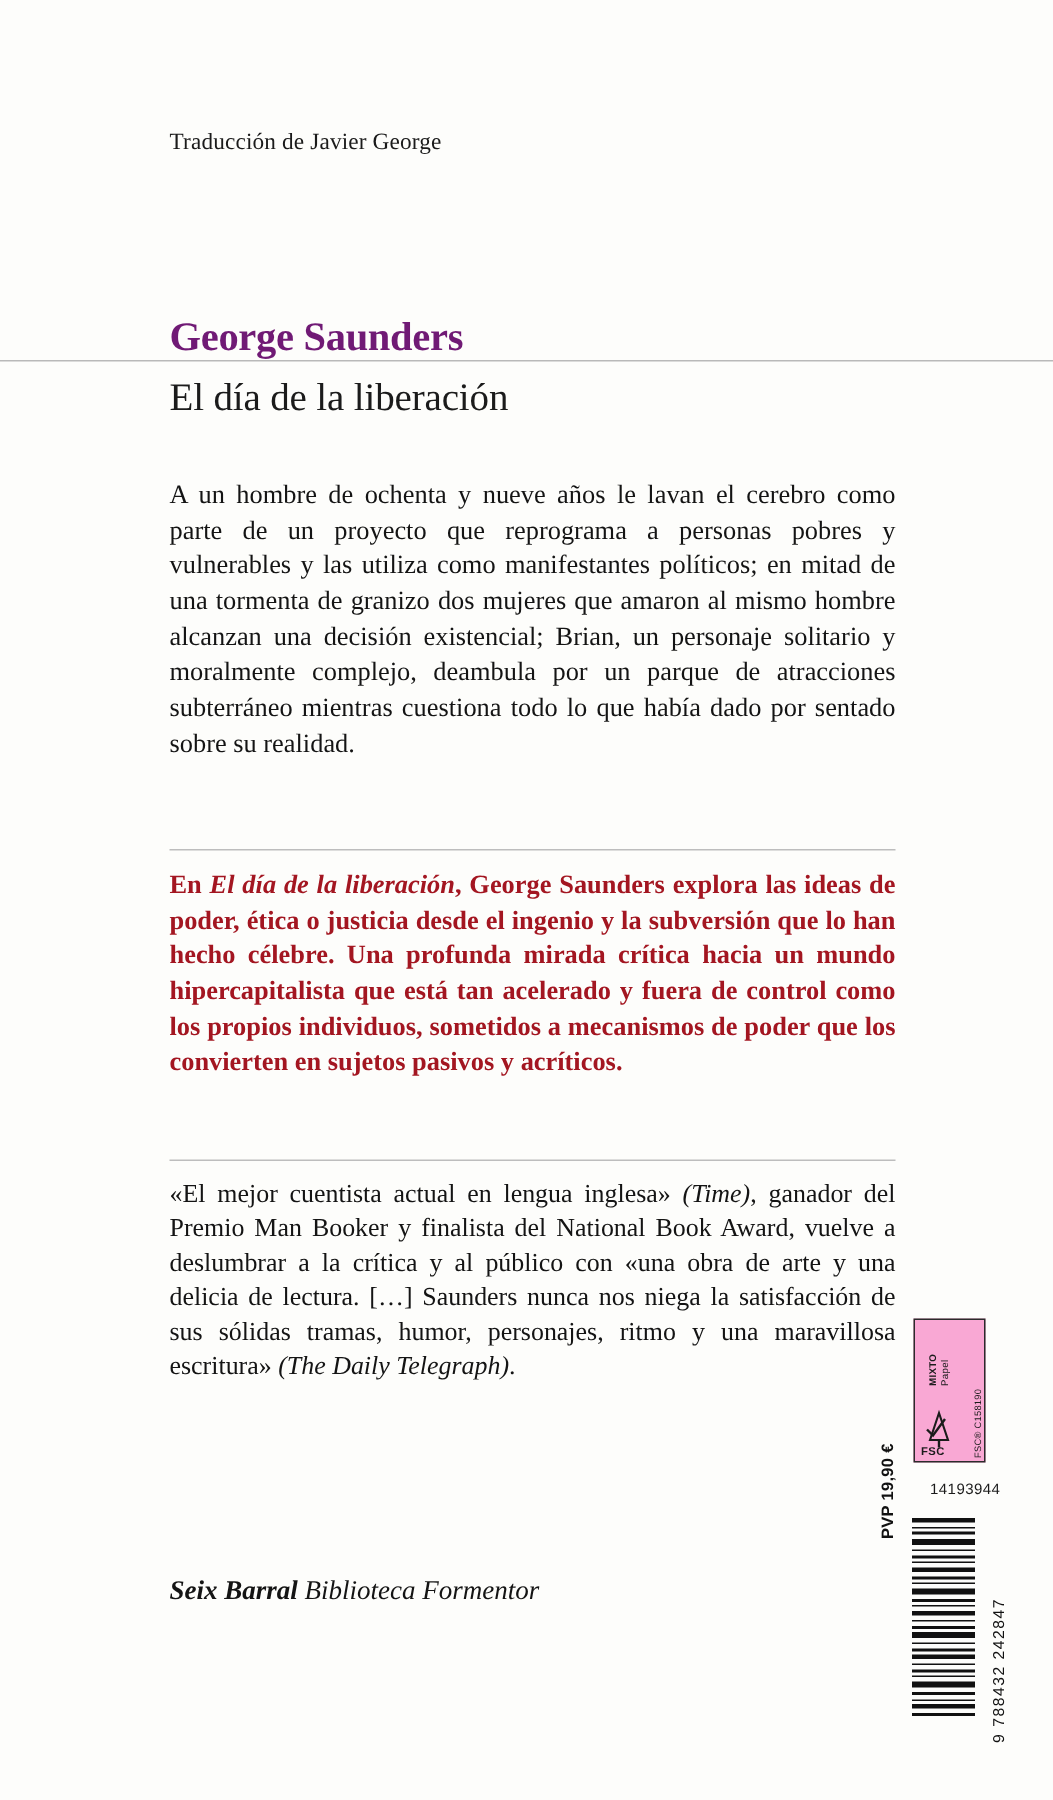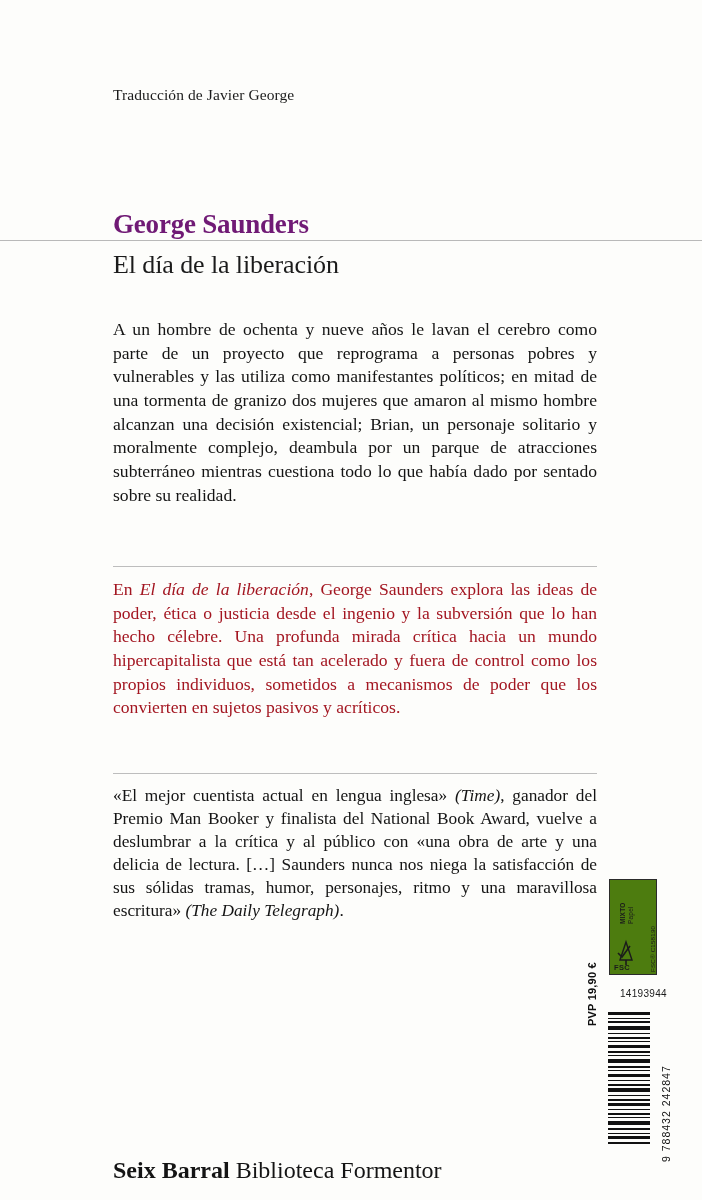--- a/index.html
+++ b/index.html
@@ -82,53 +82,54 @@
   }
   .sep.s1 { position: absolute; left: 113px; width: 484px; top: 566px; }
   .sep.s2 { position: absolute; left: 113px; width: 484px; top: 773px; }
 
   .pitch {
     top: 578px;
     font-size: 17.6px;
     line-height: 1.345;
     text-align: justify;
     color: #a31621;
-    font-weight: normal;
+    font-weight: bold;
   }
   .pitch i { font-style: italic; }
 
   .press {
     top: 784px;
     font-size: 17.3px;
     line-height: 1.33;
     text-align: justify;
     color: #141414;
   }
   .press i { font-style: italic; }
 
   
   .imprint {
     position: absolute;
     left: 113px;
-    top: 1157px;
-    font-size: 24px;
+    top: 1050px;
+    font-size: 18px;
     color: #141414;
+    font-style: italic;
   }
   .imprint b { font-weight: bold; }
 
   
   .fsc {
     position: absolute;
     left: 609px;
     top: 879px;
     width: 48px;
     height: 96px;
     border: 1px solid #2b2b2b;
     box-sizing: border-box;
-    background: #4d7c0f;
+    background: #f9a8d4;
   }
   .fsc .vert {
     position: absolute;
     transform: rotate(-90deg);
     transform-origin: left top;
     font-family: "Liberation Sans", sans-serif;
     font-size: 6.5px;
     white-space: nowrap;
     color: #1b1b1b;
     letter-spacing: 0.2px;

